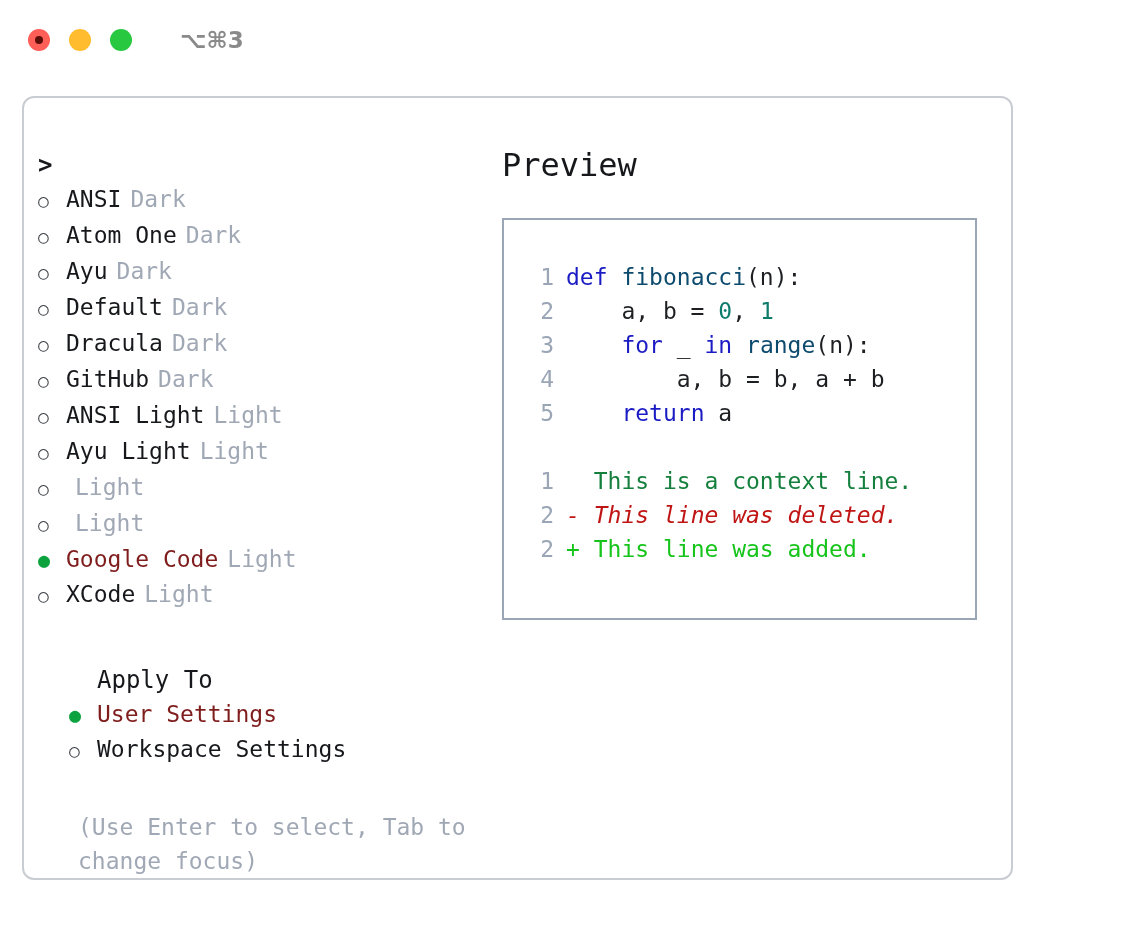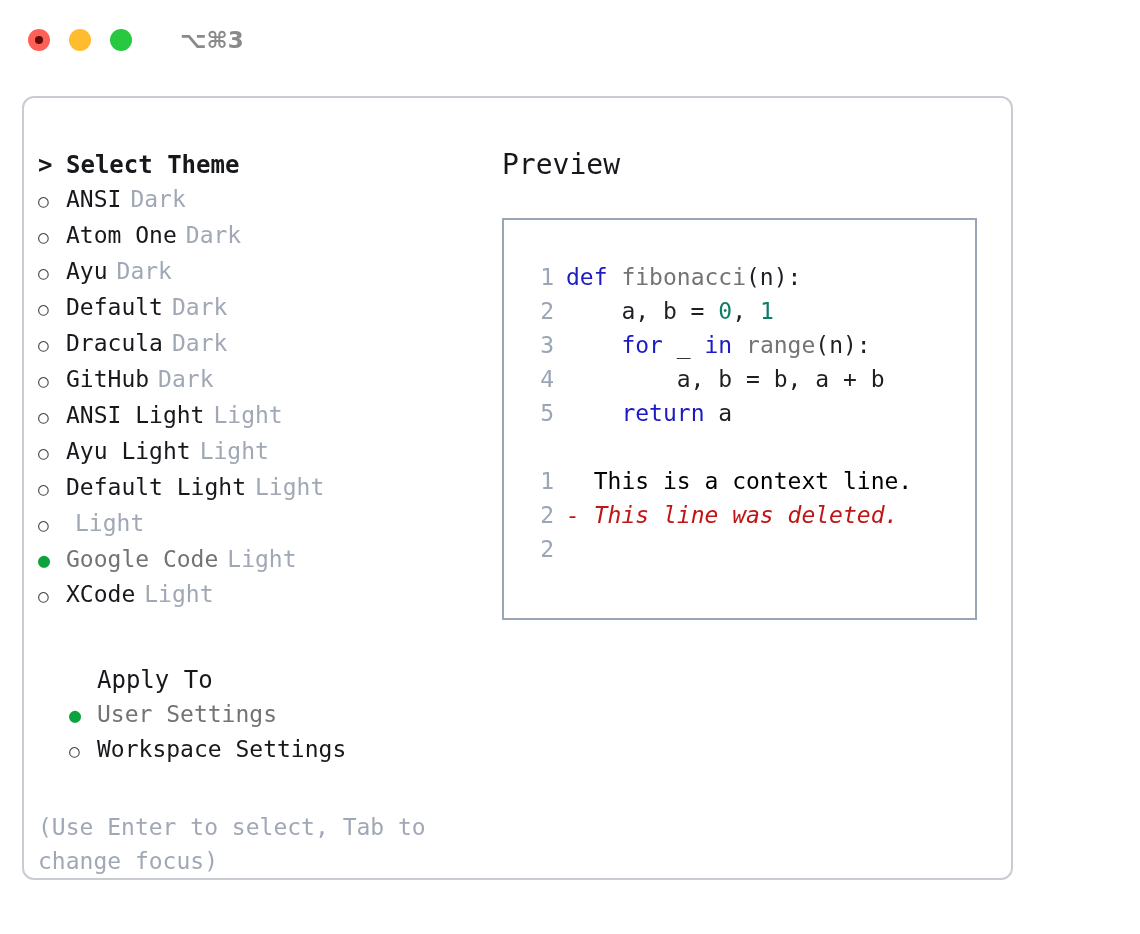--- a/index.html
+++ b/index.html
@@ -112,44 +112,45 @@
     width: 28px;
     flex: 0 0 28px;
     color: #3b3f46;
     font-size: 18px;
   }
   .marker.selected {
     color: #0ca33f;
     font-size: 20px;
   }
   .opt-label { color: #17181c; }
-  .opt-row.selected .opt-label { color: #737373; }
+  .opt-row.selected .opt-label { color: #7f1d1d; }
   .opt-variant {
     color: #a0a8b5;
     margin-left: 9px;
   }
 
   #apply-section { margin-top: 50px; margin-left: 31px; }
   #hint-text {
     margin-top: 42px;
     font-size: 23px;
     line-height: 34px;
     color: #a0a8b5;
     width: 412px;
+    margin-left: 40px;
   }
 
   
   #preview-panel {
     position: absolute;
     left: 478px;
     top: 50px;
     width: 490px;
   }
   #preview-title {
-    font-size: 28px;
+    font-size: 32px;
     color: #17181c;
     line-height: 34px;
   }
   #preview-box {
     margin-top: 36px;
     width: 475px;
     height: 402px;
     border: 2px solid #9aa5b5;
     box-sizing: border-box;
     background: #ffffff;
@@ -167,26 +168,26 @@
     width: 34px;
     flex: 0 0 34px;
     text-align: right;
     color: #9aa5b5;
     margin-right: 12px;
   }
   .code-text { white-space: pre; }
 
   
   .tok-kw    { color: #1b1bc4; }
-  .tok-fn    { color: #737373; }
+  .tok-fn    { color: #0c4a6e; }
   .tok-plain { color: #1d1f23; }
   .tok-num   { color: #0e7c6b; }
 
   .diff-gap { height: 34px; }
-  .diff-ctx { color: #000000; }
+  .diff-ctx { color: #15803d; }
   .diff-del { color: #c01515; font-style: italic; }
   .diff-add { color: #16c41b; }
 </style>
 </head>
 <body>
 
 <div id="app-window">
 
   <div id="title-bar">
     <div class="traffic-lights">
@@ -196,33 +197,32 @@
     </div>
     <div id="window-shortcut">⌥⌘3</div>
   </div>
 
   <div id="content-frame">
 
     <div id="theme-panel">
 
       <div class="section-head bold">
         <span class="head-marker">&gt;</span>
-        <span>Select Theme</span>
       </div>
 
       <div id="theme-list">
           <div class="opt-row"><span class="marker">○</span><span class="opt-label">ANSI</span><span class="opt-variant">Dark</span></div>
           <div class="opt-row"><span class="marker">○</span><span class="opt-label">Atom One</span><span class="opt-variant">Dark</span></div>
           <div class="opt-row"><span class="marker">○</span><span class="opt-label">Ayu</span><span class="opt-variant">Dark</span></div>
           <div class="opt-row"><span class="marker">○</span><span class="opt-label">Default</span><span class="opt-variant">Dark</span></div>
           <div class="opt-row"><span class="marker">○</span><span class="opt-label">Dracula</span><span class="opt-variant">Dark</span></div>
           <div class="opt-row"><span class="marker">○</span><span class="opt-label">GitHub</span><span class="opt-variant">Dark</span></div>
           <div class="opt-row"><span class="marker">○</span><span class="opt-label">ANSI Light</span><span class="opt-variant">Light</span></div>
           <div class="opt-row"><span class="marker">○</span><span class="opt-label">Ayu Light</span><span class="opt-variant">Light</span></div>
-          <div class="opt-row"><span class="marker">○</span><span class="opt-label">Default Light</span><span class="opt-variant">Light</span></div>
+          <div class="opt-row"><span class="marker">○</span><span class="opt-variant">Light</span></div>
           <div class="opt-row"><span class="marker">○</span><span class="opt-variant">Light</span></div>
           <div class="opt-row selected"><span class="marker selected">●</span><span class="opt-label">Google Code</span><span class="opt-variant">Light</span></div>
           <div class="opt-row"><span class="marker">○</span><span class="opt-label">XCode</span><span class="opt-variant">Light</span></div>
         </div>
 
       <div id="apply-section">
         <div class="section-head">
           <span class="head-marker"></span>
           <span>Apply To</span>
         </div>
@@ -242,19 +242,19 @@
             <div class="code-line"><span class="lineno">1</span><span class="code-text"><span class="tok-kw">def </span><span class="tok-fn">fibonacci</span><span class="tok-plain">(n):</span></span></div>
             <div class="code-line"><span class="lineno">2</span><span class="code-text"><span class="tok-plain">    a, b = </span><span class="tok-num">0</span><span class="tok-plain">, </span><span class="tok-num">1</span></span></div>
             <div class="code-line"><span class="lineno">3</span><span class="code-text"><span class="tok-plain">    </span><span class="tok-kw">for</span><span class="tok-plain"> _ </span><span class="tok-kw">in</span><span class="tok-plain"> </span><span class="tok-fn">range</span><span class="tok-plain">(n):</span></span></div>
             <div class="code-line"><span class="lineno">4</span><span class="code-text"><span class="tok-plain">        a, b = b, a + b</span></span></div>
             <div class="code-line"><span class="lineno">5</span><span class="code-text"><span class="tok-plain">    </span><span class="tok-kw">return</span><span class="tok-plain"> a</span></span></div>
           </div>
         <div class="diff-gap"></div>
         <div id="diff-block">
             <div class="code-line"><span class="lineno">1</span><span class="code-text diff-ctx"><span> </span><span> This is a context line.</span></span></div>
             <div class="code-line"><span class="lineno">2</span><span class="code-text diff-del"><span>-</span><span> This line was deleted.</span></span></div>
-            <div class="code-line"><span class="lineno">2</span></div>
+            <div class="code-line"><span class="lineno">2</span><span class="code-text diff-add"><span>+</span><span> This line was added.</span></span></div>
           </div>
       </div>
     </div>
 
   </div>
 </div>
 
 </body></html>

